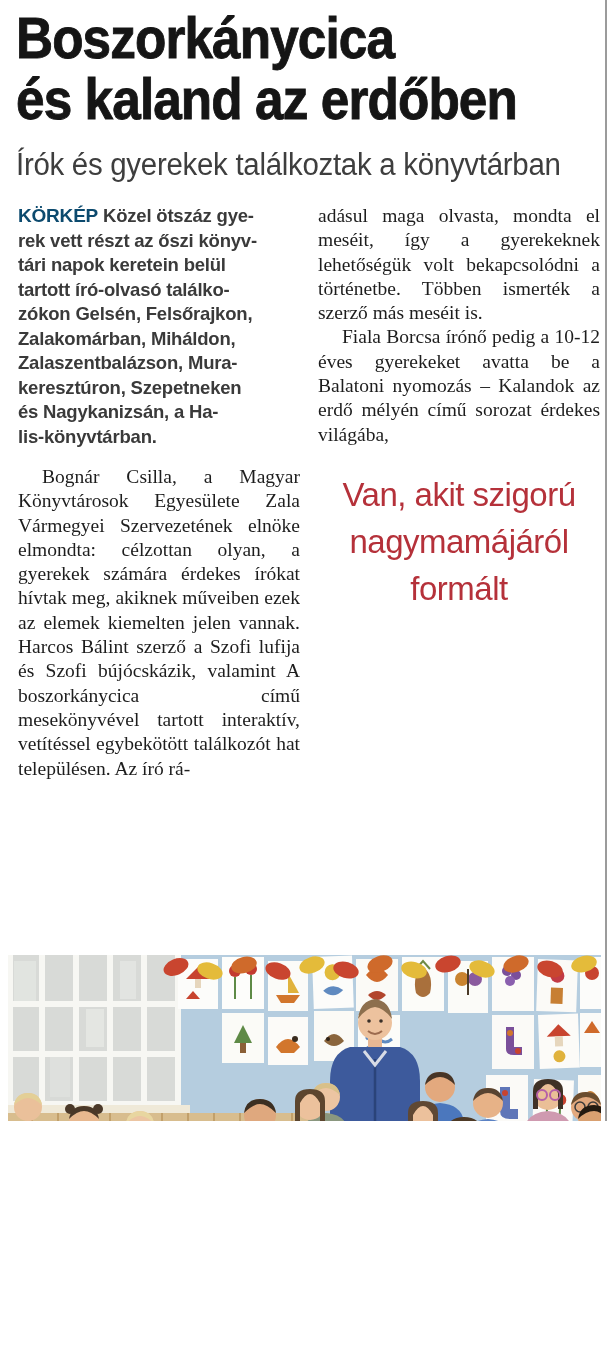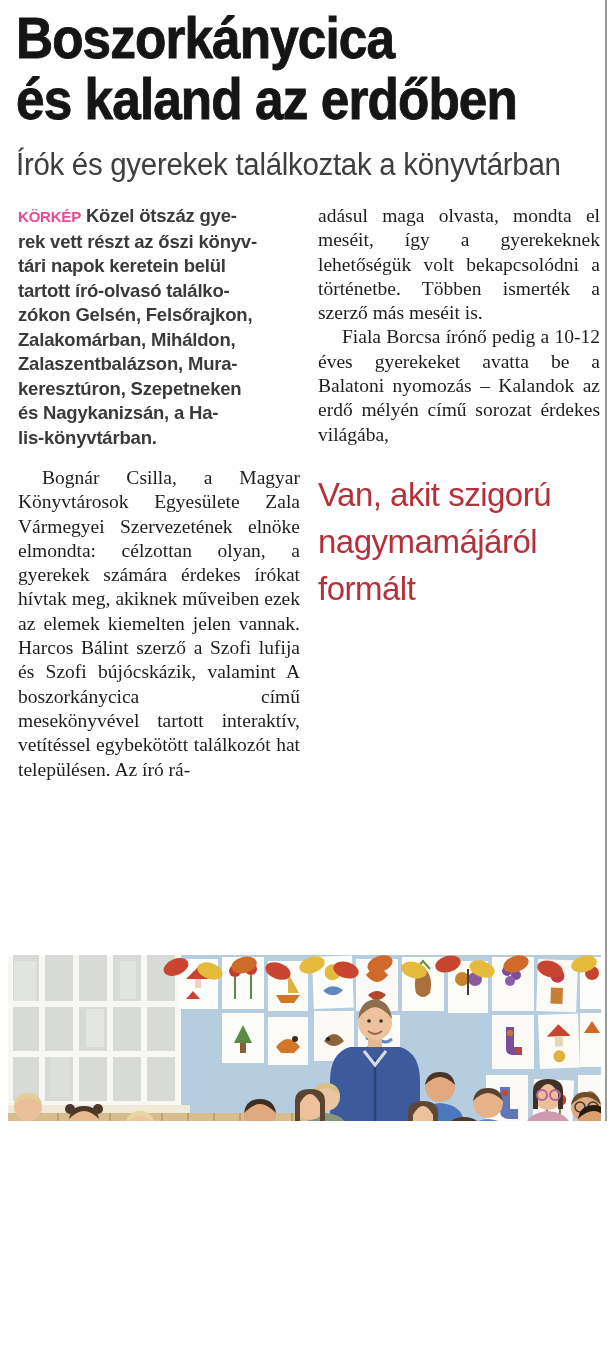--- a/index.html
+++ b/index.html
@@ -17,27 +17,27 @@
            font-size:31px;line-height:36px;font-weight:normal;color:#3e3e3e;
            letter-spacing:-.3px;transform:scaleX(.95);transform-origin:left top;}
 
   .col{position:absolute;top:204px;width:282px;}
   .col1{left:18px;}
   .col2{left:318px;}
 
   .lead{margin:0 0 16px 0;font-weight:bold;font-size:18.5px;line-height:24.5px;
         color:#3a3a3a;letter-spacing:-.2px;}
   .leadtext{white-space:pre;}
-  .kicker{color:#ec4899;font-weight:bold;font-size:15px;}
+  .kicker{color:#0c4a6e;font-weight:bold;font-size:19px;}
 
   .serif{margin:0;font-family:"Liberation Serif",serif;font-size:19.5px;
          line-height:24.3px;text-align:justify;color:#1d1d1d;}
   .indent{text-indent:24px;}
 
-  .pullquote{white-space:pre-line;text-align:left;color:#b5313a;
+  .pullquote{white-space:pre-line;text-align:center;color:#b5313a;
              font-size:33px;line-height:47px;letter-spacing:-.5px;
              margin:24px 0 14px 0;}
 
   .bb{float:right;color:#9c9c9c;font-weight:bold;font-size:21px;line-height:24px;
       font-family:"Liberation Sans",sans-serif;}
 
   .photo{position:absolute;left:8px;top:955px;width:593px;height:370px;overflow:hidden;}
   .photo svg{display:block;}
 
   .caption-row{position:absolute;left:18px;top:1329px;width:577px;display:flex;

